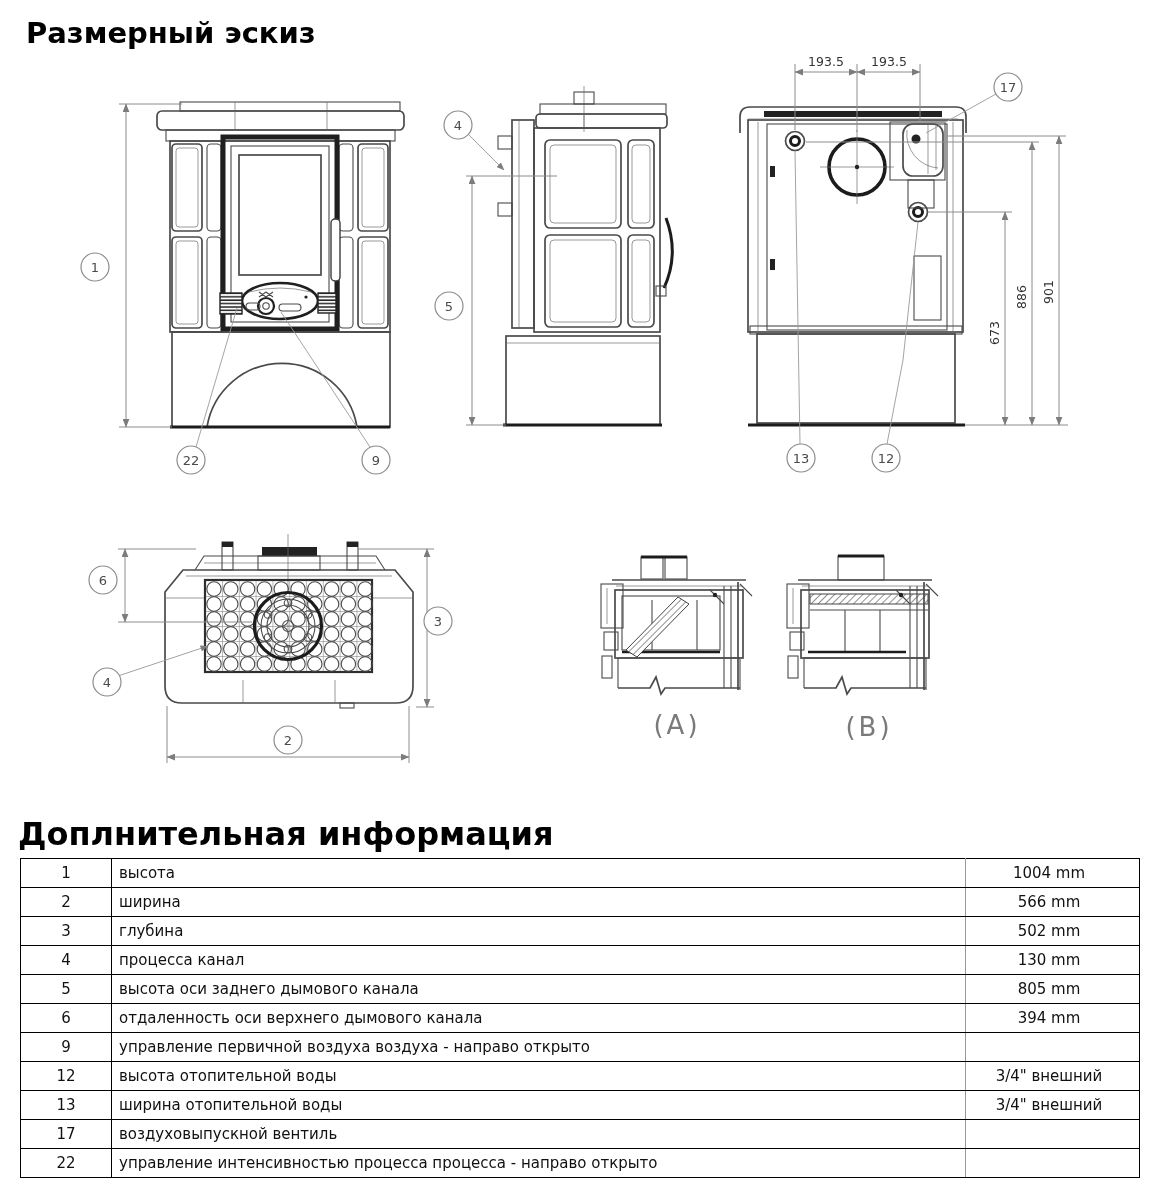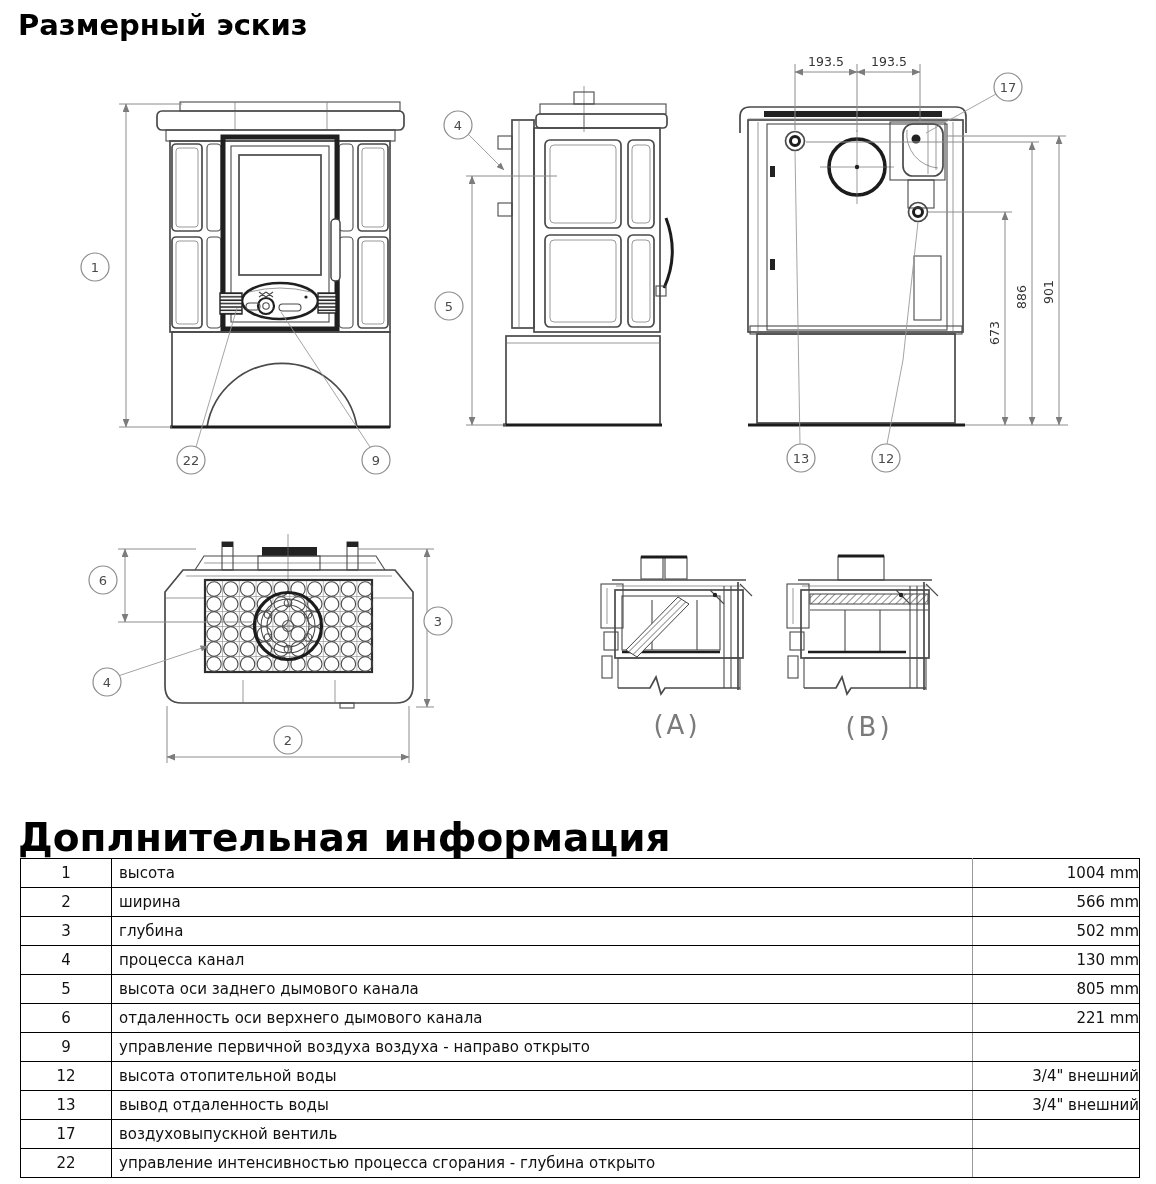--- a/index.html
+++ b/index.html
@@ -1,19 +1,19 @@
 <!DOCTYPE html>
 <html><head>
 <meta charset="utf-8">
 <style>
   html,body{margin:0;padding:0;background:#fff;}
   body{position:relative;width:1156px;height:1184px;font-family:"DejaVu Sans","Liberation Sans",sans-serif;overflow:hidden;}
 
-  .title1{position:absolute;top:8px;left:18px;font-size:29px;font-weight:700;color:#000;margin:0;}
-  .title2{position:absolute;top:815px;left:18px;font-size:39px;font-weight:700;color:#000;margin:0;}
+  .title1{position:absolute;top:8px;left:18px;font-size:29px;font-weight:700;color:#000;margin:8px;}
+  .title2{position:absolute;top:815px;left:18px;font-size:32px;font-weight:700;color:#000;margin:0;}
 
   svg.drawing{position:absolute;top:0;left:0;}
 
   
   .ln{stroke:#4a4a4a;fill:none;stroke-width:1.1;}
   .ln2{stroke:#4a4a4a;fill:none;stroke-width:1.7;}
   .thick{stroke:#1c1c1c;fill:none;stroke-width:3;}
   .thin{stroke:#6e6e6e;fill:none;stroke-width:.7;}
   .dark{fill:#222;stroke:none;}
   .dim{stroke:#8c8c8c;fill:none;stroke-width:1;}
@@ -24,21 +24,21 @@
   .seclabel{font:26px "DejaVu Sans",sans-serif;fill:#7a7a7a;text-anchor:middle;letter-spacing:3px;}
   .lattice line{stroke:#8a8a8a;stroke-width:.6;}
   .holes circle{stroke:#4a4a4a;stroke-width:1.1;fill:none;}
 
   
   .info-table{position:absolute;top:858px;left:20px;width:1120px;border-collapse:collapse;table-layout:fixed;}
   .info-table td{height:28px;padding:0;font-size:15px;color:#111;border-top:1.8px solid #000;border-bottom:1.8px solid #000;white-space:nowrap;overflow:hidden;}
   .info-table tr{height:28px;}
   .info-table .c-num{width:90px;text-align:center;border-left:1.8px solid #000;border-right:1.5px solid #000;}
   .info-table .c-name{padding-left:7px;border-right:1px solid #9a9a9a;margin-left:24px;}
-  .info-table .c-val{width:166px;text-align:right;border-right:1.8px solid #000;margin-top:12px;}
+  .info-table .c-val{width:166px;text-align:center;padding-right:7px;border-right:1.8px solid #000;margin-top:12px;}
 </style>
 </head>
 <body>
 
 <h1 class="title1">Размерный эскиз</h1>
 
 <svg class="drawing" width="1156" height="790" viewBox="0 0 1156 790">
   <defs>
     <marker id="arr" viewBox="0 0 10 8" refX="9.5" refY="4" markerWidth="9" markerHeight="7" orient="auto-start-reverse">
       <path d="M0,0 L10,4 L0,8 Z" fill="#7c7c7c"></path>
@@ -494,41 +494,41 @@
         <td class="c-val">130 mm</td>
       </tr>
     <tr>
         <td class="c-num">5</td>
         <td class="c-name">высота оси заднего дымового канала</td>
         <td class="c-val">805 mm</td>
       </tr>
     <tr>
         <td class="c-num">6</td>
         <td class="c-name">отдаленность оси верхнего дымового канала</td>
-        <td class="c-val">221 mm</td>
+        <td class="c-val">394 mm</td>
       </tr>
     <tr>
         <td class="c-num">9</td>
         <td class="c-name">управление первичной воздуха воздуха - направо открыто</td>
         <td class="c-val"></td>
       </tr>
     <tr>
         <td class="c-num">12</td>
         <td class="c-name">высота отопительной воды</td>
         <td class="c-val">3/4" внешний</td>
       </tr>
     <tr>
         <td class="c-num">13</td>
-        <td class="c-name">вывод отдаленность воды</td>
+        <td class="c-name">ширина отопительной воды</td>
         <td class="c-val">3/4" внешний</td>
       </tr>
     <tr>
         <td class="c-num">17</td>
         <td class="c-name">воздуховыпускной вентиль</td>
         <td class="c-val"></td>
       </tr>
     <tr>
         <td class="c-num">22</td>
-        <td class="c-name">управление интенсивностью процесса сгорания - глубина открыто</td>
+        <td class="c-name">управление интенсивностью процесса процесса - направо открыто</td>
         <td class="c-val"></td>
       </tr>
   </tbody>
 </table>
 
 </body></html>

